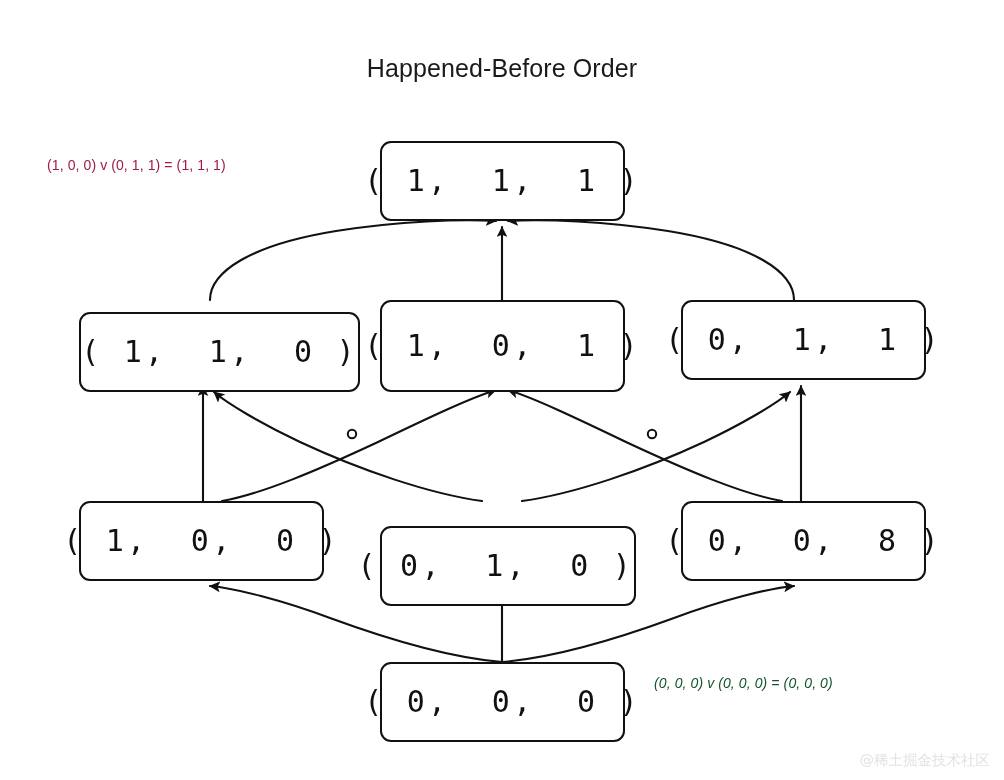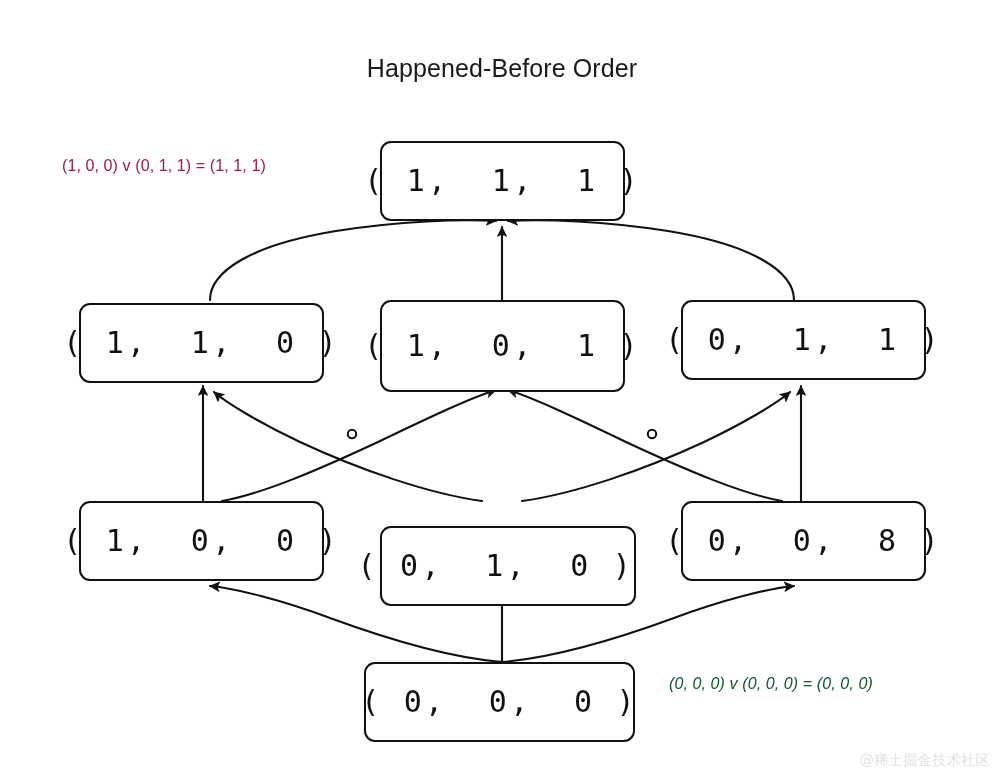--- a/index.html
+++ b/index.html
@@ -50,24 +50,23 @@
     font-family: "DejaVu Sans Mono", "Liberation Mono", monospace;
     font-size: 30px;
     color: #111111;
     letter-spacing: 3.2px;
     white-space: pre;
     line-height: 1;
   }
   .annotation {
     position: absolute;
     font-family: "Liberation Sans", sans-serif;
-    font-size: 16px;
+    font-size: 14px;
     white-space: nowrap;
     letter-spacing: 0.1px;
-    margin-left: 15px;
   }
   #ann-top {
     left: 47px;
     top: 157px;
   }
   #ann-bottom {
     left: 654px;
     top: 675px;
   }
   .watermark {
@@ -120,41 +119,41 @@
     <g>
       <circle cx="352" cy="434" r="4.2" fill="#ffffff" stroke="#111111" stroke-width="2"></circle>
       <circle cx="652" cy="434" r="4.2" fill="#ffffff" stroke="#111111" stroke-width="2"></circle>
     </g>
   </svg>
 
   <div class="node" style="left: 380px; top: 141px; width: 245px; height: 80px; border-color: rgb(17, 17, 17);">
     <span class="node-label">( 1,  1,  1 )</span>
   </div>
 
-  <div class="node" style="left: 79px; top: 303px; width: 245px; height: 80px; border-color: rgb(17, 17, 17);">
+  <div class="node" style="left: 79px; top: 312px; width: 281px; height: 80px; border-color: rgb(17, 17, 17);">
     <span class="node-label">( 1,  1,  0 )</span>
   </div>
   <div class="node" style="left: 380px; top: 300px; width: 245px; height: 92px; border-color: rgb(17, 17, 17);">
     <span class="node-label">( 1,  0,  1 )</span>
   </div>
   <div class="node" style="left: 681px; top: 300px; width: 245px; height: 80px; border-color: rgb(17, 17, 17);">
     <span class="node-label">( 0,  1,  1 )</span>
   </div>
 
   <div class="node" style="left: 79px; top: 501px; width: 245px; height: 80px; border-color: rgb(17, 17, 17);">
     <span class="node-label">( 1,  0,  0 )</span>
   </div>
   <div class="node" style="left: 380px; top: 526px; width: 256px; height: 80px; border-color: rgb(17, 17, 17); justify-content: flex-end;">
     <span class="node-label">( 0,  1,  0 )</span>
   </div>
   <div class="node" style="left: 681px; top: 501px; width: 245px; height: 80px; border-color: rgb(17, 17, 17);">
     <span class="node-label">( 0,  0,  8 )</span>
   </div>
 
-  <div class="node" style="left: 364px; top: 662px; width: 271px; height: 80px; border-color: rgb(17, 17, 17);">
+  <div class="node" style="left: 380px; top: 662px; width: 245px; height: 80px; border-color: rgb(17, 17, 17);">
     <span class="node-label">( 0,  0,  0 )</span>
   </div>
 
   <div class="annotation" id="ann-top" style="color: rgb(158, 27, 70);">(1, 0, 0) v (0, 1, 1) = (1, 1, 1)</div>
   <div class="annotation" id="ann-bottom" style="color: #14532d; font-style: italic;">(0, 0, 0) v (0, 0, 0) = (0, 0, 0)</div>
 
   <div class="watermark" style="color: rgb(226, 226, 226);">@稀土掘金技术社区</div>
 
 </div>
 

